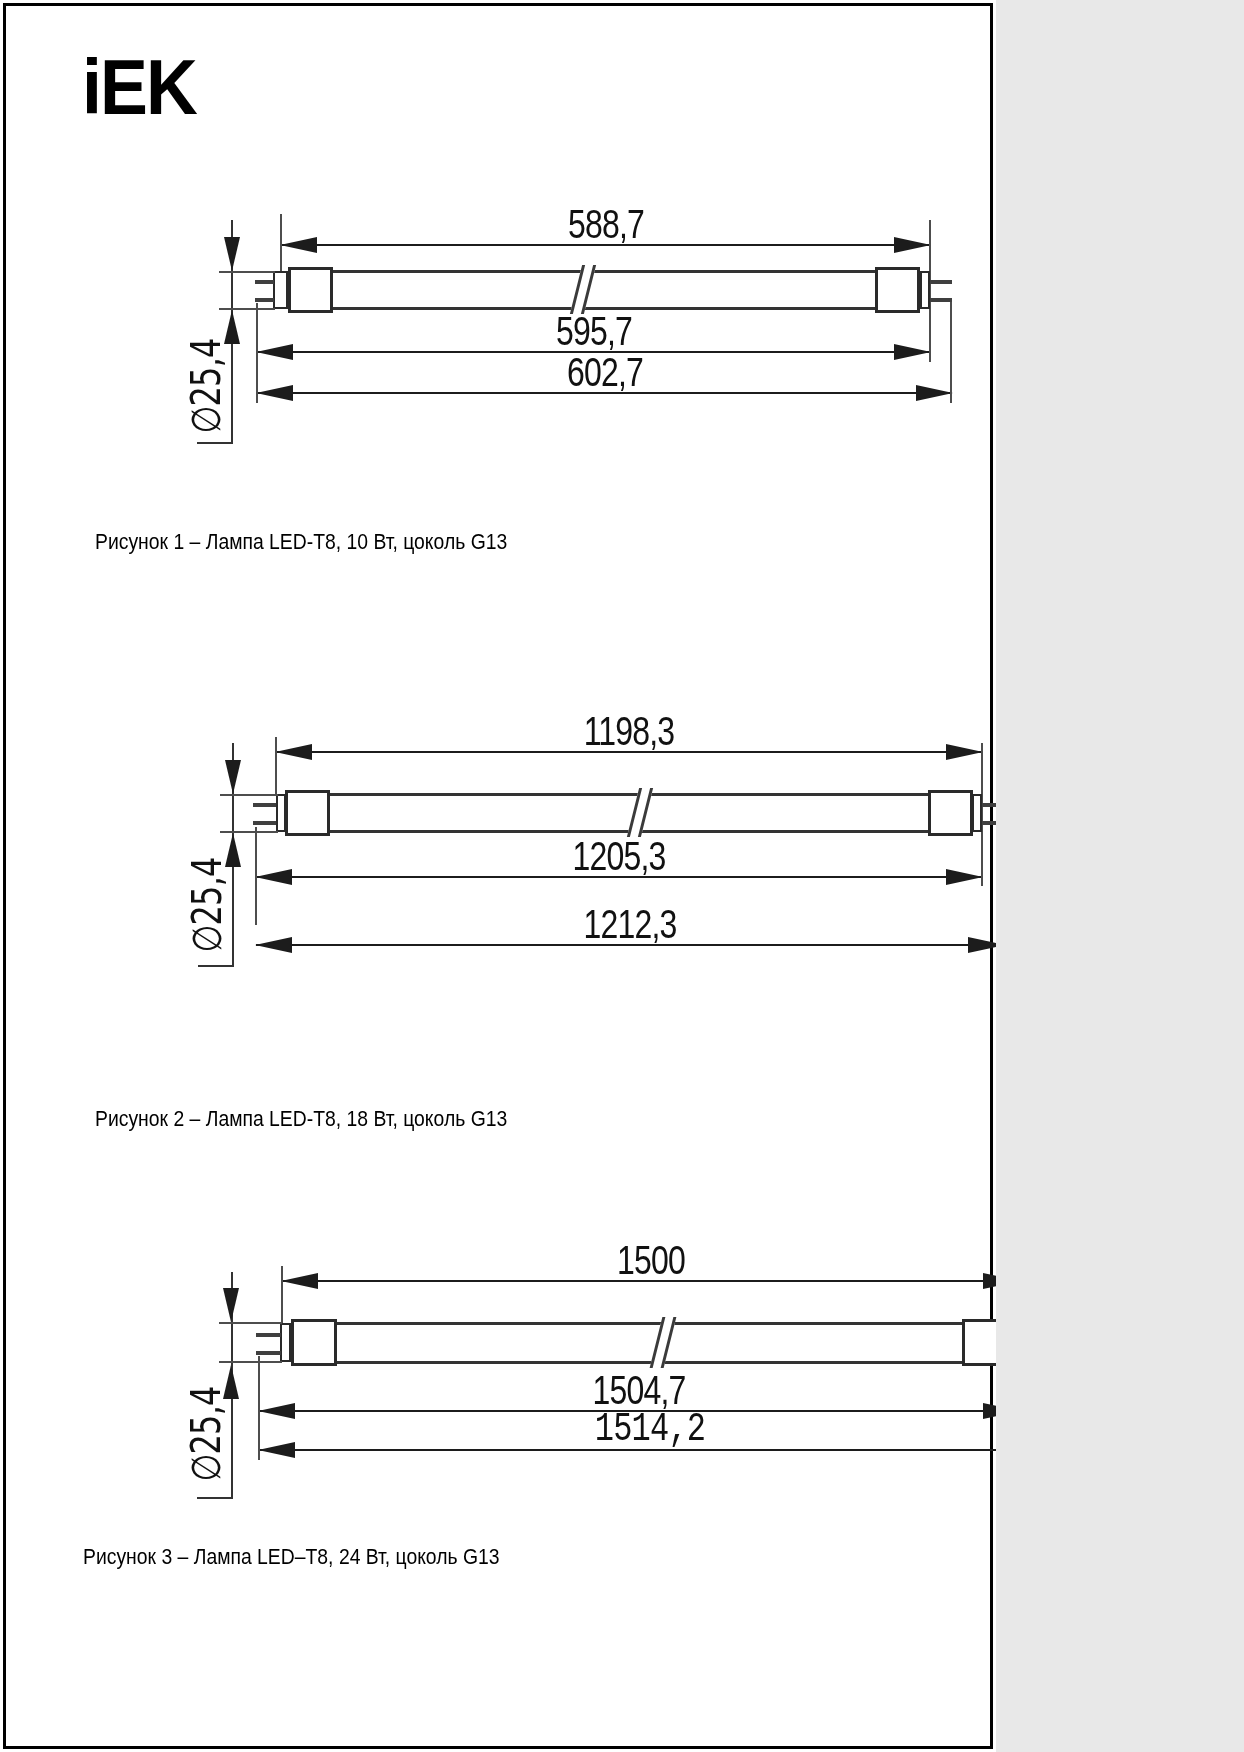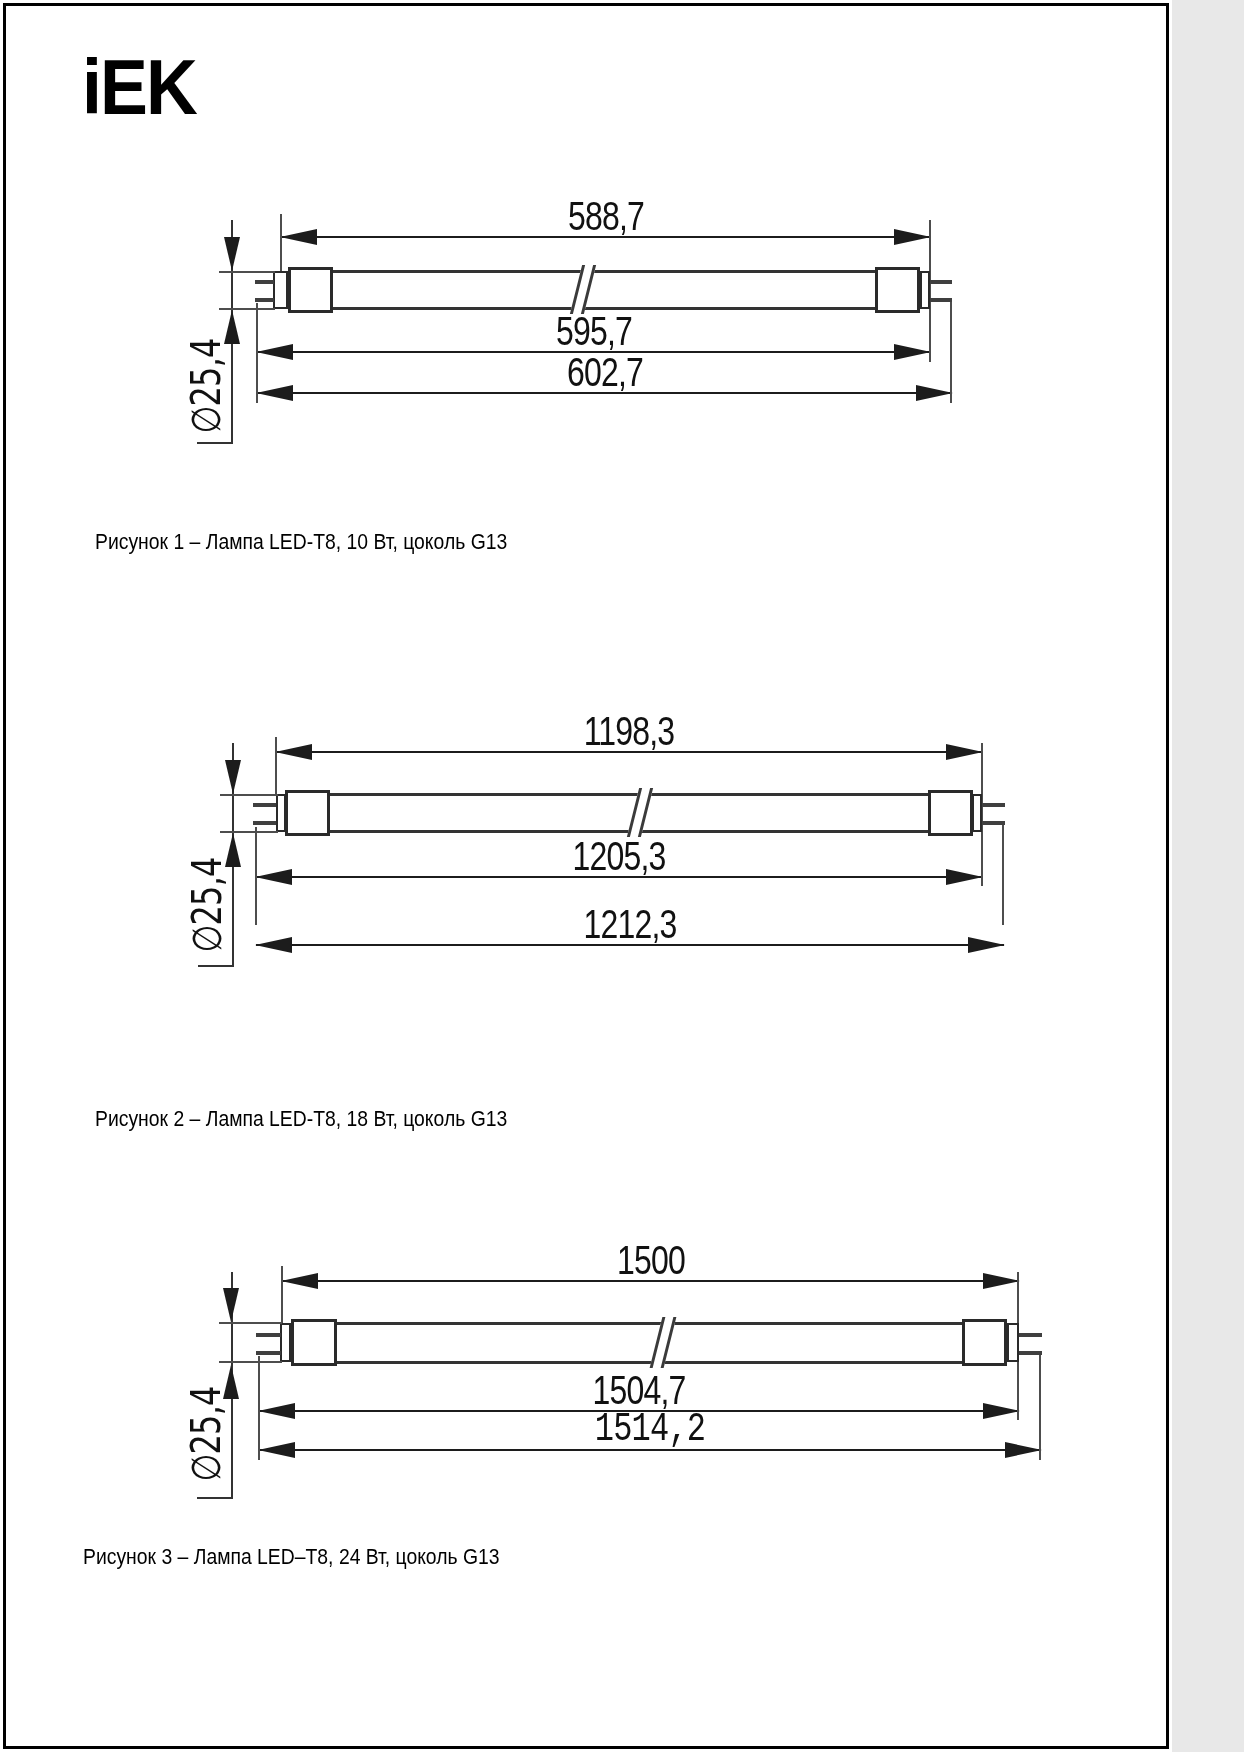--- a/index.html
+++ b/index.html
@@ -1,18 +1,18 @@
 <!DOCTYPE html>
 <html><head>
 <meta charset="utf-8">
 <style>
   * { margin:0; padding:0; box-sizing:border-box; }
   html,body { background:#e8e8e8; }
   .page {
-    position:relative; width:1172px; height:1752px; background:#ffffff;
+    position:relative; width:996px; height:1752px; background:#ffffff;
     font-family:"Liberation Sans", sans-serif; color:#111; overflow:hidden;
   }
   .frame {
     position:absolute; left:3px; top:3px; right:3px; bottom:3px;
     border:3px solid #000;
   }
 
   .logo {
     position:absolute; left:82px; top:48px; font-size:78px; font-weight:bold;
     letter-spacing:-2px; line-height:1; color:#000;
@@ -55,21 +55,21 @@
 </style>
 </head>
 <body>
 
 <div class="page">
   <div class="frame"></div>
   <div class="logo">iEK</div>
 
   <div>
 
-    <div class="dim" style="left:281px; top:236px; width:649px;">
+    <div class="dim" style="left:281px; top:244px; width:649px;">
       <span class="arr arrl"></span>
       <span class="arr arrr"></span>
       <span class="lbl">588,7</span>
     </div>
     <div class="dim" style="left:257px; top:351px; width:673px;">
       <span class="arr arrl"></span>
       <span class="arr arrr"></span>
       <span class="lbl">595,7</span>
     </div>
     <div class="dim" style="left:257px; top:392px; width:695px;">

